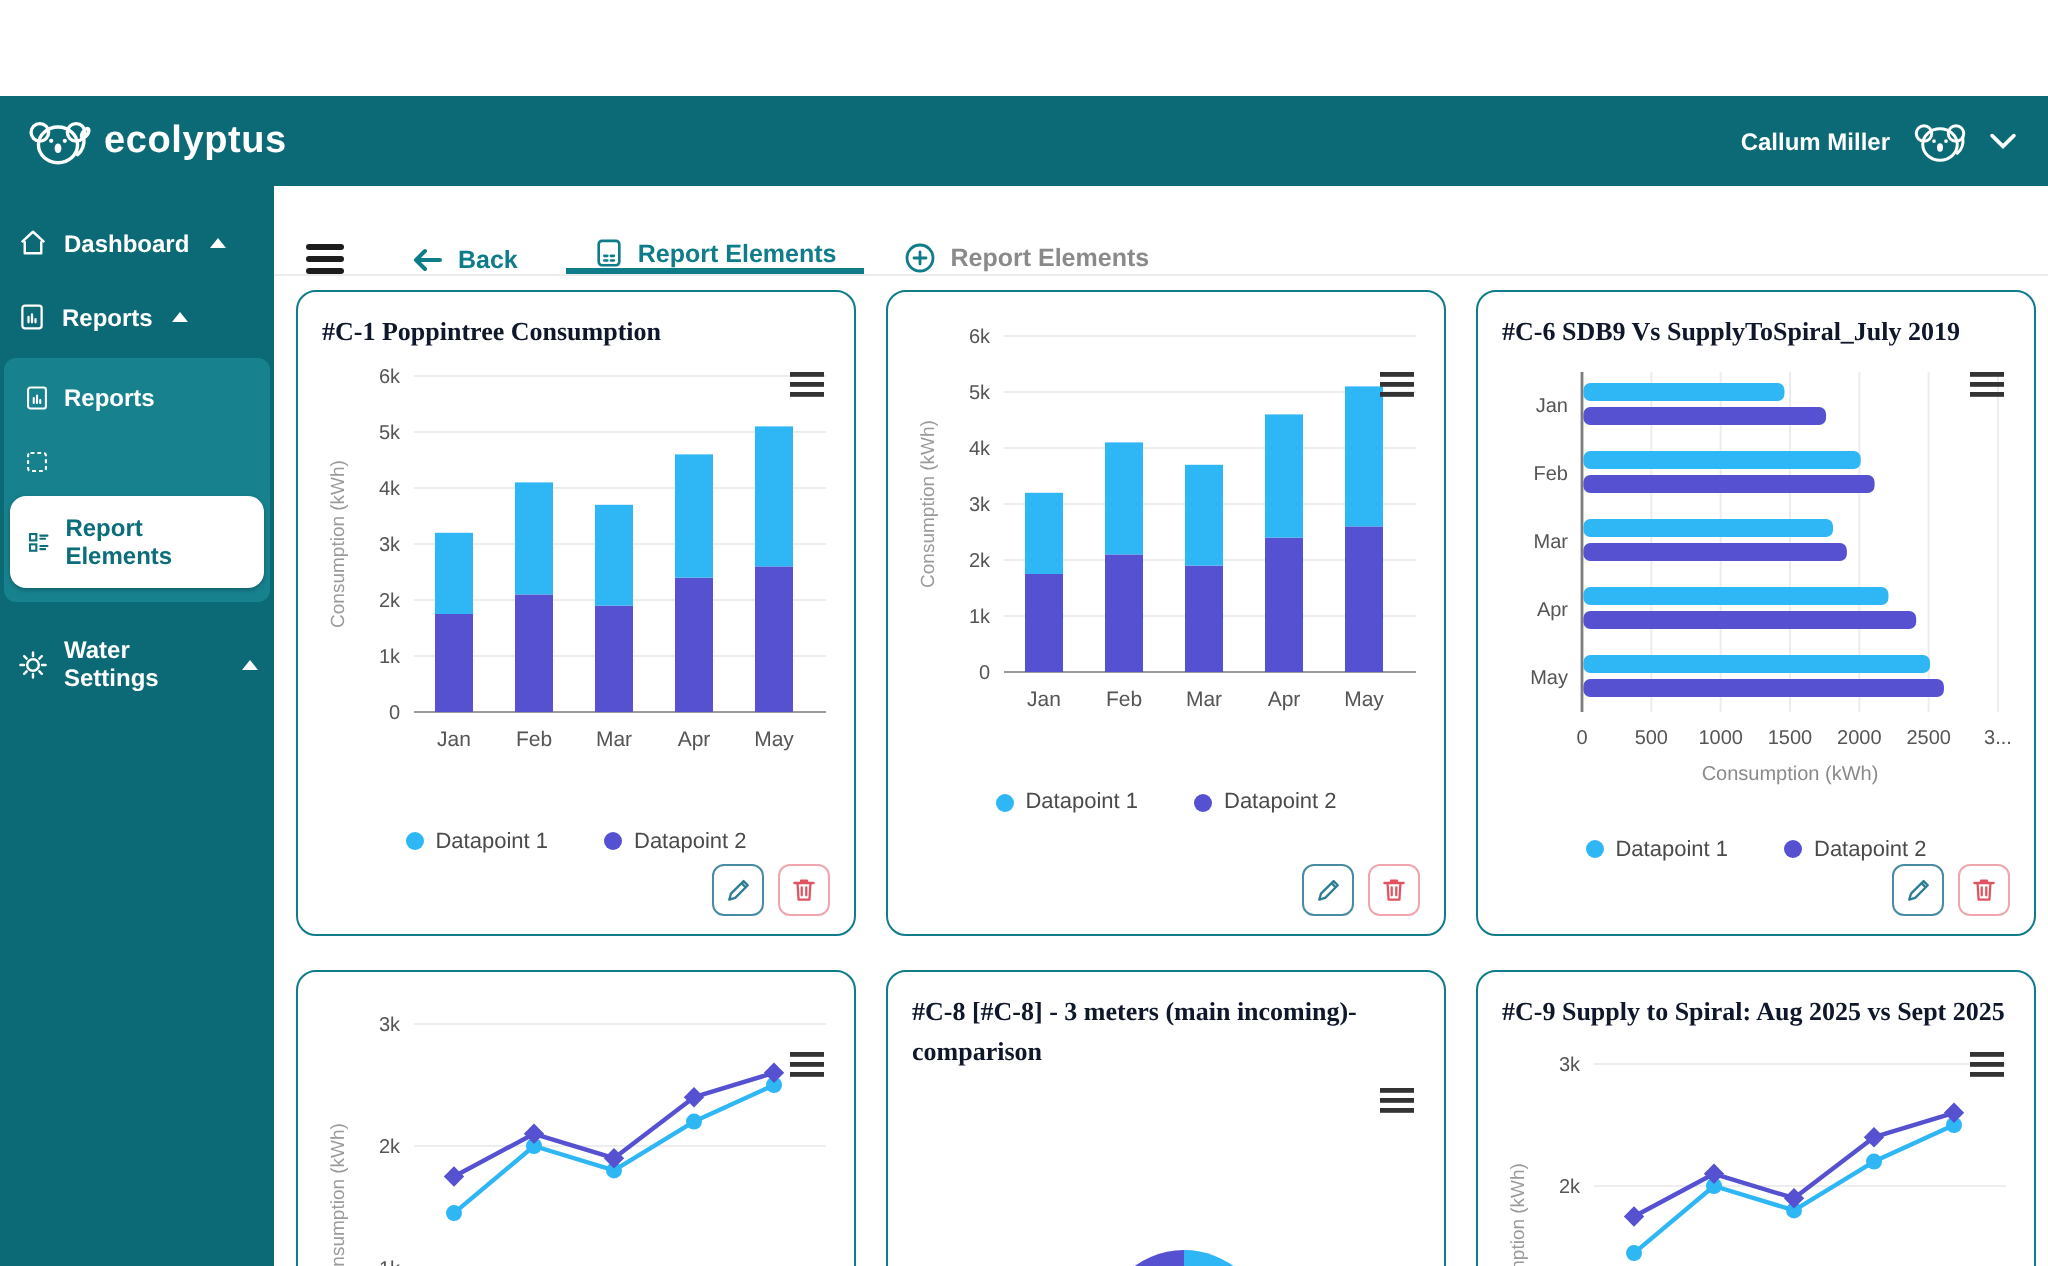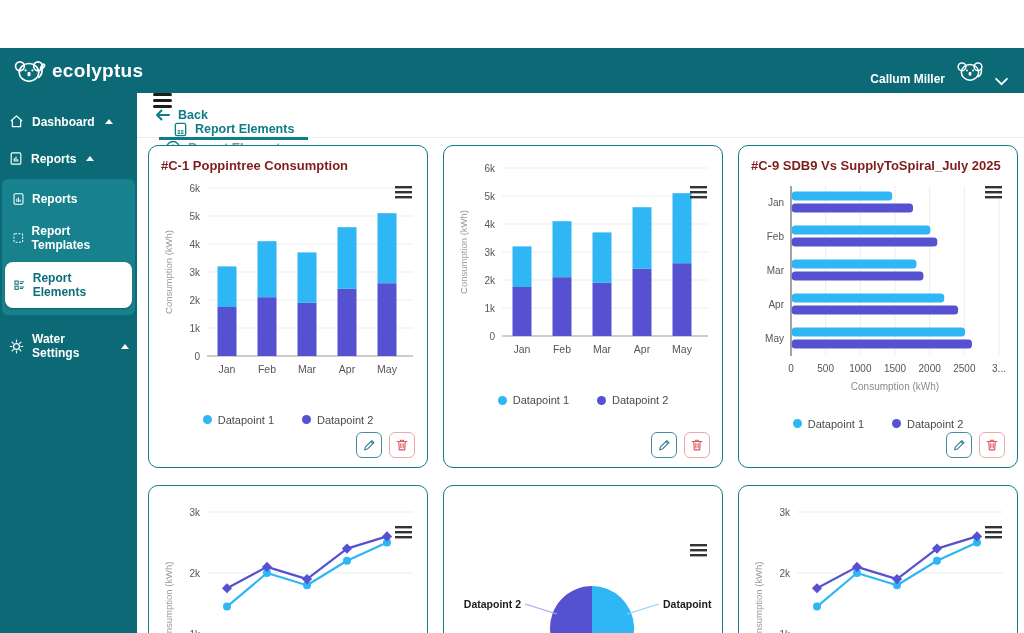--- a/index.html
+++ b/index.html
@@ -3,48 +3,48 @@
 <meta charset="utf-8">
 <style>
   * { margin:0; padding:0; box-sizing:border-box; }
   html,body { width:1024px; height:633px; overflow:hidden; font-family:"Liberation Sans", sans-serif; }
   .app { position:relative; width:1024px; height:633px; background:#fff; overflow:hidden;margin-top:48px; }
 
   
   .header { position:absolute; top:0; left:0; right:0; height:45px; background:#0b6a75; display:flex; align-items:center; padding:0 16px 0 12px; z-index:5; }
   .logo-wrap { display:flex; align-items:center; gap:6px; }
   .logo-text { color:#fff; font-size:19px; font-weight:600; letter-spacing:.3px; }
-  .header-right { margin-left:auto; display:flex; align-items:flex-end; gap:10px; }
+  .header-right { margin-left:auto; display:flex; align-items:center; gap:10px; }
   .user-name { color:#fff; font-size:12px; font-weight:700; }
 
   
   .sidebar { position:absolute; top:45px; left:0; bottom:0; width:137px; background:#0b6a75; padding-top:10px; }
   .side-item { display:flex; align-items:center; gap:8px; padding:11px 8px 11px 9px; color:#fff; font-size:12px; font-weight:600; cursor:pointer; }
   .side-item svg { flex:0 0 auto; }
   .caret { margin-left:2px; }
   .sub-panel { background:#17818d; border-radius:6px; margin:2px 2px 6px 2px; padding:4px 0 6px 0; }
   .sub-item { display:flex; align-items:center; gap:7px; padding:9px 6px 9px 10px; color:#fff; font-size:12px; font-weight:600; cursor:pointer; }
   .sub-item.active { background:#fff; color:#0c6e7a; border-radius:8px; margin:1px 3px; padding:9px 6px 9px 8px; box-shadow:0 1px 2px rgba(0,0,0,.25); }
 
   
   .content { position:absolute; top:45px; left:137px; right:0; bottom:0; background:#fff; overflow:hidden; }
-  .tabbar { height:45px; display:flex; align-items:flex-start; border-bottom:1px solid #ececec; padding-left:8px;flex-direction:column; }
+  .tabbar { height:45px; display:flex; align-items:flex-end; border-bottom:1px solid #ececec; padding-left:8px; }
   .tabbar .cell { display:flex; align-items:center; }
   .burger-btn { background:none; border:none; padding:0 8px; margin-right:16px; cursor:pointer; display:flex; align-items:center; }
   .burger { width:19px; display:flex; flex-direction:column; gap:3.5px; }
   .burger span { display:block; height:2.6px; background:#1d1d1d; border-radius:2px; }
   .back-btn { background:none; border:none; display:flex; align-items:center; gap:7px; color:#0f7c89; font-size:12.5px; font-weight:700; cursor:pointer; padding:0 10px; font-family:inherit; }
   .tab { display:flex; align-items:center; gap:7px; padding:0 14px; font-size:12.5px; font-weight:700; cursor:pointer; border:none; background:none; font-family:inherit; }
   .tab.active { color:#0f7c89; border-bottom:3px solid #0f7c89; margin-left:14px; }
   .tab.add { color:#8a8a8a; margin-left:6px; }
 
   
   .cards { padding:7px 6px 0 11px; display:grid; grid-template-columns:repeat(3,280px); gap:17px 15px; }
   .card { position:relative; width:280px; height:323px; background:#fff; border:1.6px solid #0f7c89; border-radius:10px; padding:10px 12px 8px 12px; }
-  .card-title { font-size:13px; font-weight:600; color:#7f1d1d; line-height:1.5; padding-right:2px; }
+  .card-title { font-size:13px; font-weight:600; color:#0f172a; line-height:1.5; padding-right:2px;font-family:Liberation Serif, serif; }
   .card-menu { position:absolute; top:38px; right:13px; background:none; border:none; cursor:pointer; padding:2px; z-index:2; }
   .pie-card .card-menu { top:56px; }
   .chart-host { margin-top:2px; }
   .legend { display:flex; justify-content:center; gap:28px; font-size:11px; color:#4a4a4a; margin-top:0px; }
   .legend .li { display:flex; align-items:center; cursor:pointer; }
   .legend .dot { width:9px; height:9px; border-radius:50%; display:inline-block; margin-right:6px; }
   .card-actions { position:absolute; right:12px; bottom:9px; display:flex; gap:7px; }
   .icon-btn { width:26px; height:26px; border-radius:6px; background:#fff; display:flex; align-items:center; justify-content:center; cursor:pointer; }
   .icon-btn.edit { border:1px solid #478ba4; color:#2d7d94; }
   .icon-btn.del  { border:1px solid #f0a6ac; color:#e0545f; }
@@ -112,21 +112,20 @@
         <svg width="13" height="14" viewBox="0 0 16 16" fill="none" stroke="#fff" stroke-width="1.3" stroke-linejoin="round">
             <rect x="2.5" y="1.5" width="11" height="13" rx="1.5"></rect>
             <path d="M6 11V8M8 11V6.5M10 11V9.2" stroke-linecap="round"></path>
           </svg>
         <span>Reports</span>
       </div>
       <div class="sub-item">
         <svg width="13" height="14" viewBox="0 0 16 16" fill="none" stroke="#fff" stroke-width="1.3">
             <rect x="2.5" y="2.5" width="11" height="11" rx="1.5" stroke-dasharray="2.4 1.8"></rect>
           </svg>
-        <span>Report Templates</span>
       </div>
       <div class="sub-item active">
         <svg width="13" height="14" viewBox="0 0 16 16" fill="none" stroke="#0c6e7a" stroke-width="1.3" stroke-linecap="round">
             <rect x="2.5" y="3" width="4" height="4"></rect>
             <rect x="2.5" y="9.5" width="4" height="4"></rect>
             <path d="M9 4h4.5M9 6h3M9 10.5h4.5M9 12.5h3"></path>
           </svg>
         <span>Report Elements</span>
       </div>
     </div>
@@ -288,21 +287,21 @@
             </button>
           <button class="icon-btn del">
               <svg width="14" height="14" viewBox="0 0 16 16" fill="none" stroke="currentColor" stroke-width="1.3" stroke-linecap="round" stroke-linejoin="round">
                 <path d="M2.5 4h11M6.3 4V2.6h3.4V4M4.3 4l.6 9.5h6.2l.6-9.5M6.7 6.5v4.5M9.3 6.5v4.5"></path>
               </svg>
             </button>
         </div>
       </div>
 
       <div class="card">
-        <div class="card-title">#C-9 SDB9 Vs SupplyToSpiral_July 2025</div>
+        <div class="card-title">#C-6 SDB9 Vs SupplyToSpiral_July 2019</div>
         <button class="card-menu"><svg width="17" height="13" viewBox="0 0 17 13">
               <rect y="0" width="17" height="2.4" fill="#333"></rect>
               <rect y="5" width="17" height="2.4" fill="#333"></rect>
               <rect y="10" width="17" height="2.4" fill="#333"></rect>
             </svg></button>
         <div class="chart-host" id="chart-2"><svg width="256" height="236" viewBox="0 0 256 236">
               <text x="40" y="194" text-anchor="middle" font-size="10" fill="#555">0</text>
               <line x1="74.66666666666666" y1="8" x2="74.66666666666666" y2="178" stroke="#ededed"></line>
               <text x="74.66666666666666" y="194" text-anchor="middle" font-size="10" fill="#555">500</text>
               <line x1="109.33333333333333" y1="8" x2="109.33333333333333" y2="178" stroke="#ededed"></line>
@@ -376,37 +375,39 @@
               <rect x="102.4" y="65.30000000000001" width="7.2" height="7.2" fill="#5551d0" transform="rotate(45 106 68.9)"></rect>
               <rect x="142.4" y="77.50000000000001" width="7.2" height="7.2" fill="#5551d0" transform="rotate(45 146 81.10000000000001)"></rect>
               <rect x="182.4" y="47" width="7.2" height="7.2" fill="#5551d0" transform="rotate(45 186 50.6)"></rect>
               <rect x="222.4" y="34.800000000000004" width="7.2" height="7.2" fill="#5551d0" transform="rotate(45 226 38.400000000000006)"></rect>
               <text transform="rotate(-90 11 105.5)" x="11" y="105.5" text-anchor="middle" font-size="9.5" fill="#9a9a9a">Consumption (kWh)</text>
             </svg></div>
 
       </div>
 
       <div class="card pie-card">
+        <div class="card-title">#C-8 [#C-8] - 3 meters (main incoming)- comparison</div>
         <button class="card-menu"><svg width="17" height="13" viewBox="0 0 17 13">
               <rect y="0" width="17" height="2.4" fill="#333"></rect>
               <rect y="5" width="17" height="2.4" fill="#333"></rect>
               <rect y="10" width="17" height="2.4" fill="#333"></rect>
             </svg></button>
         <div class="chart-host" id="chart-4"><svg width="256" height="180" viewBox="0 0 256 180">
               <path d="M136 130 L136 88 A42 42 0 0 1 141.0868772858346 171.69081049198803 Z" fill="#2eb6f5"></path>
               <path d="M136 130 L141.0868772858346 171.69081049198803 A42 42 0 1 1 136 88 Z" fill="#5551d0"></path>
               <line x1="171" y1="116" x2="203" y2="106" stroke="#8fd1f8" stroke-width="1.2"></line>
               <text x="207" y="110" text-anchor="start" font-size="10.5" font-weight="700" fill="#1c1c1c">Datapoint 1</text>
               <line x1="101" y1="116" x2="69" y2="106" stroke="#a8a4ea" stroke-width="1.2"></line>
               <text x="65" y="110" text-anchor="end" font-size="10.5" font-weight="700" fill="#1c1c1c">Datapoint 2</text>
             </svg></div>
         <div class="legend" id="legend-4"></div>
       </div>
 
       <div class="card">
+        <div class="card-title">#C-9 Supply to Spiral: Aug 2025 vs Sept 2025</div>
         <button class="card-menu"><svg width="17" height="13" viewBox="0 0 17 13">
               <rect y="0" width="17" height="2.4" fill="#333"></rect>
               <rect y="5" width="17" height="2.4" fill="#333"></rect>
               <rect y="10" width="17" height="2.4" fill="#333"></rect>
             </svg></button>
         <div class="chart-host" id="chart-5"><svg width="256" height="206" viewBox="0 0 256 206">
               <line x1="46" y1="136" x2="252" y2="136" stroke="#ededed"></line>
               <text x="39" y="139.5" text-anchor="end" font-size="10" fill="#555">1k</text>
               <line x1="46" y1="75" x2="252" y2="75" stroke="#ededed"></line>
               <text x="39" y="78.5" text-anchor="end" font-size="10" fill="#555">2k</text>

